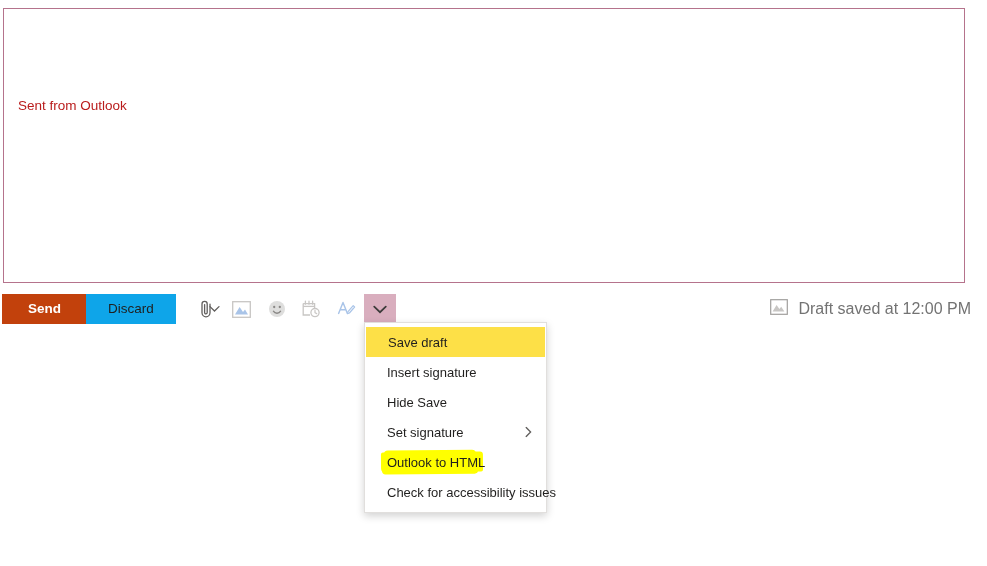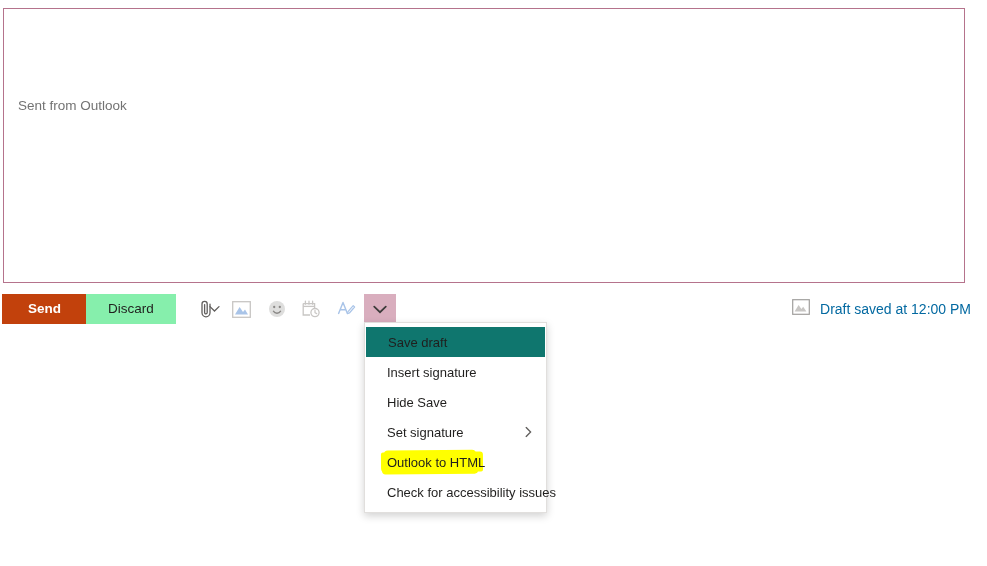--- a/index.html
+++ b/index.html
@@ -17,21 +17,21 @@
     position: absolute;
     left: 3px; top: 8px;
     width: 962px; height: 275px;
     border: 1px solid #b5738c;
     background: #ffffff;
   }
   .compose-text {
     position: absolute;
     left: 14px; top: 88px;
     font-size: 13.5px;
-    color: #737373;
+    color: #b91c1c;
     line-height: 18px;
     white-space: pre-wrap;
   }
 
   
   .toolbar {
     position: absolute;
     left: 0; top: 294px;
     width: 987px; height: 32px;
   }
@@ -45,21 +45,21 @@
     font-weight: bold;
     border: none;
     cursor: pointer;
     line-height: 30px;
     text-align: center;
   }
   .btn-discard {
     position: absolute;
     left: 86px; top: 0;
     width: 90px; height: 30px;
-    background: #86efac;
+    background: #0ea5e9;
     color: #201f1e;
     font-size: 13.5px;
     border: none;
     cursor: pointer;
     line-height: 30px;
     text-align: center;
   }
   .tool-icon {
     position: absolute;
     top: 0;
@@ -83,22 +83,22 @@
   
   .status {
     position: absolute;
     right: 16px; top: 0;
     height: 30px;
     display: flex;
     align-items: center;
     gap: 10px;
   }
   .status-text {
-    font-size: 14px;
-    color: #0369a1;
+    font-size: 16px;
+    color: #737373;
   }
 
   
   .menu {
     position: absolute;
     left: 364px; top: 322px;
     width: 183px;
     background: #ffffff;
     border: 1px solid #e1dfdd;
     box-shadow: 0 3px 8px rgba(0,0,0,0.18);
@@ -110,21 +110,21 @@
     display: flex;
     align-items: center;
     padding-left: 22px;
     padding-right: 12px;
     font-size: 13px;
     color: #201f1e;
     cursor: pointer;
     white-space: nowrap;
   }
   .menu-item.selected {
-    background: #0f766e;
+    background: #fde047;
     margin: 0 1px;
   }
   .menu-item .submenu-arrow {
     position: absolute;
     right: 14px;
     top: 50%;
     transform: translateY(-50%);
     display: flex;
     align-items: center;
   }

